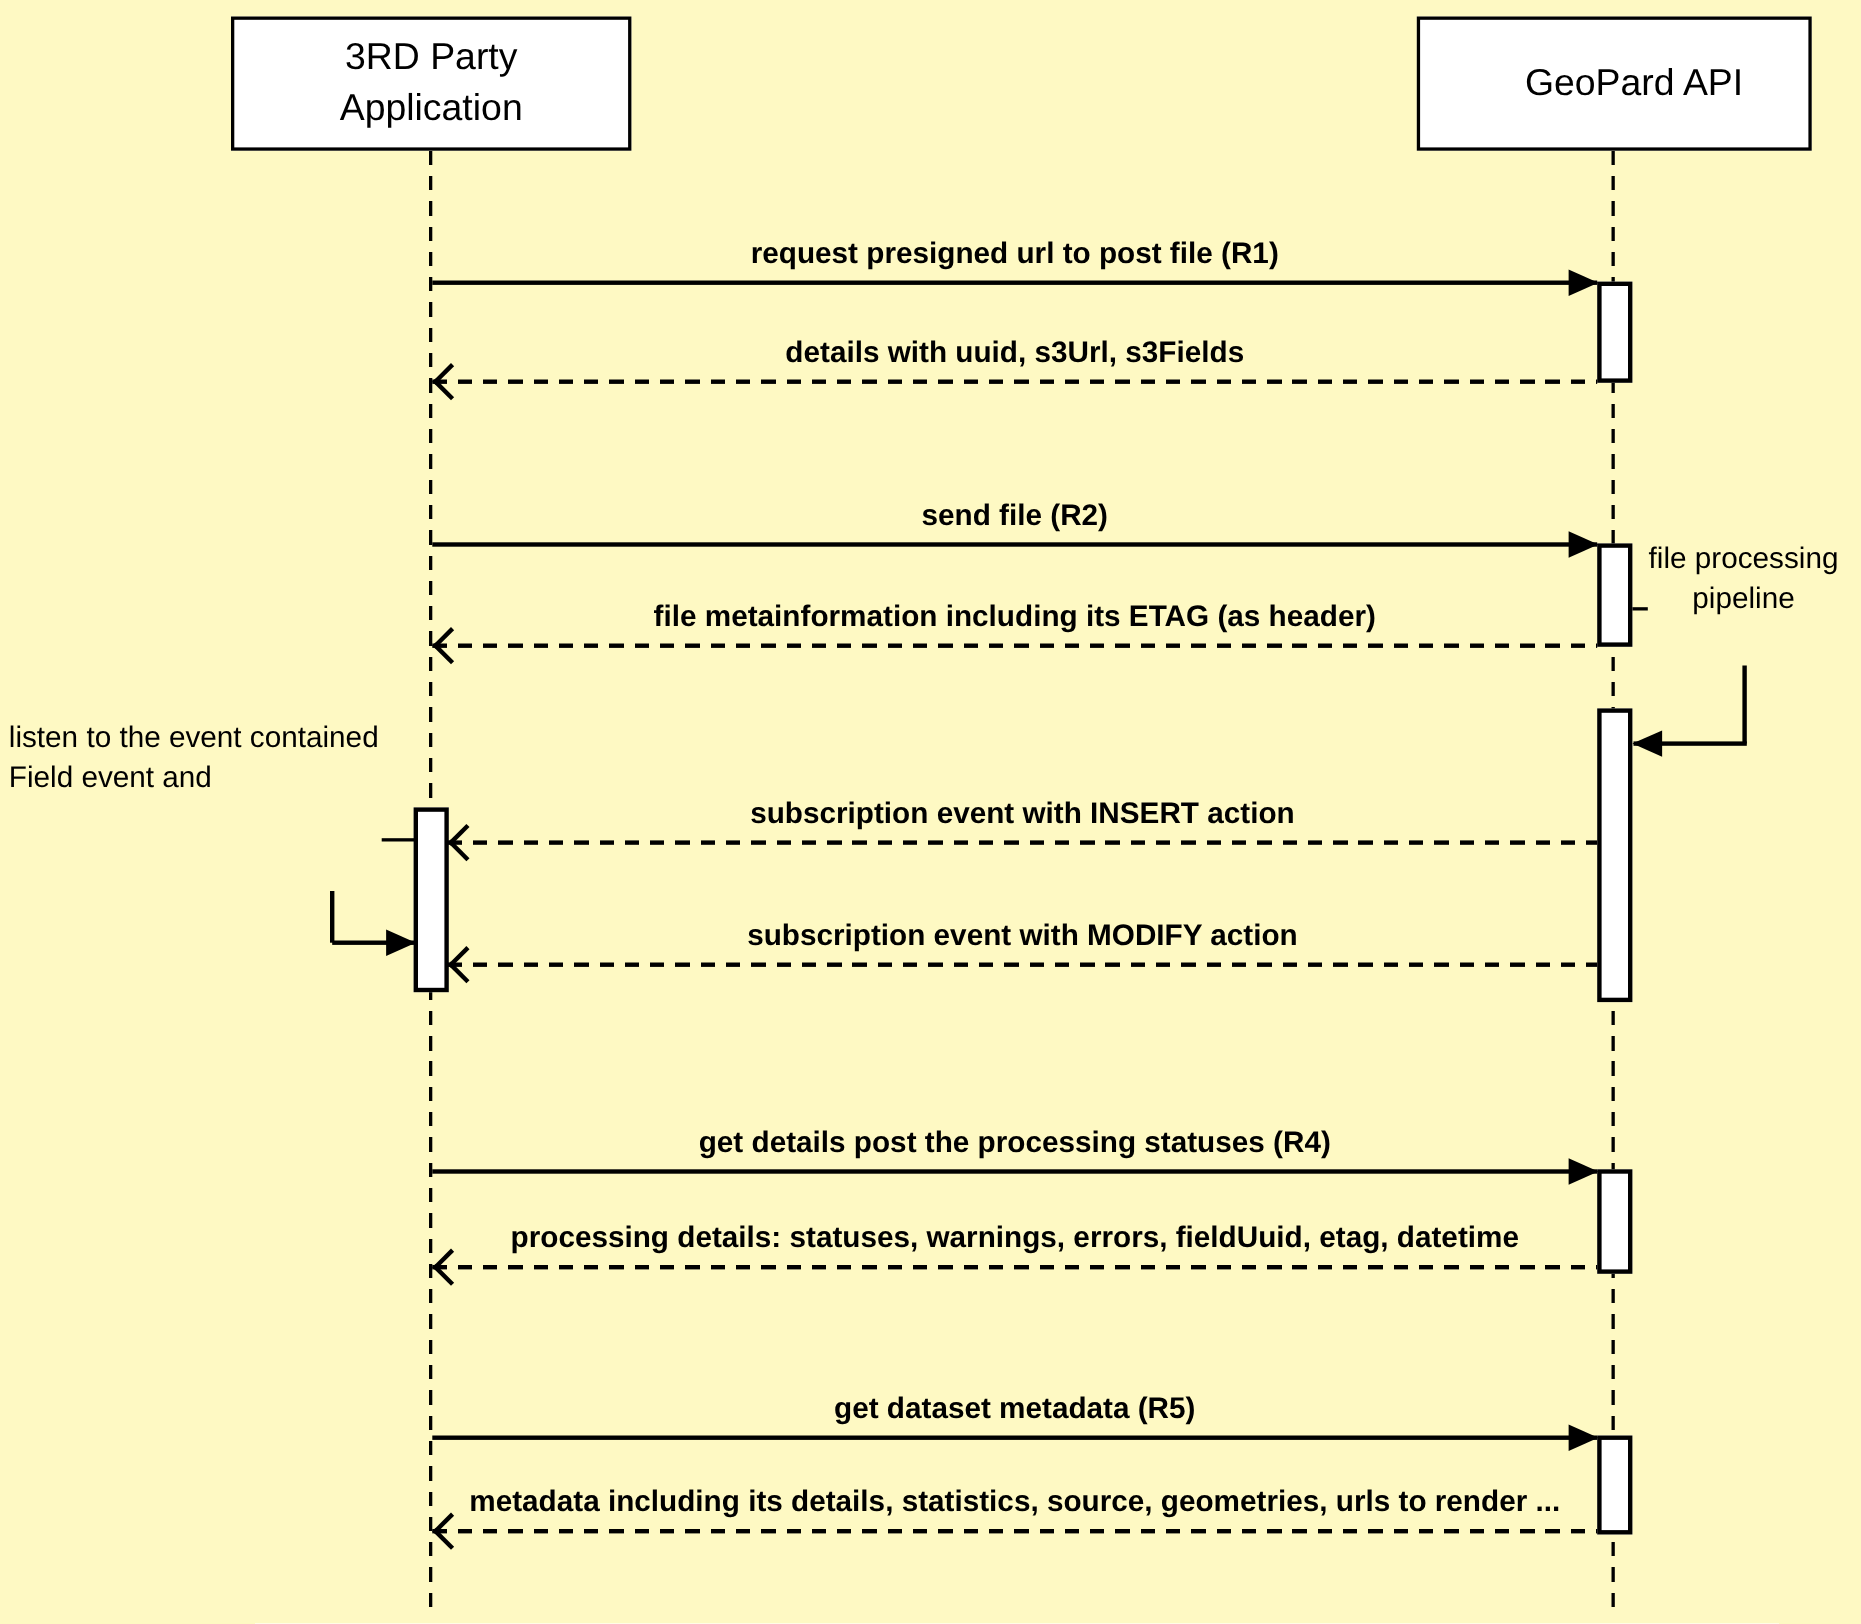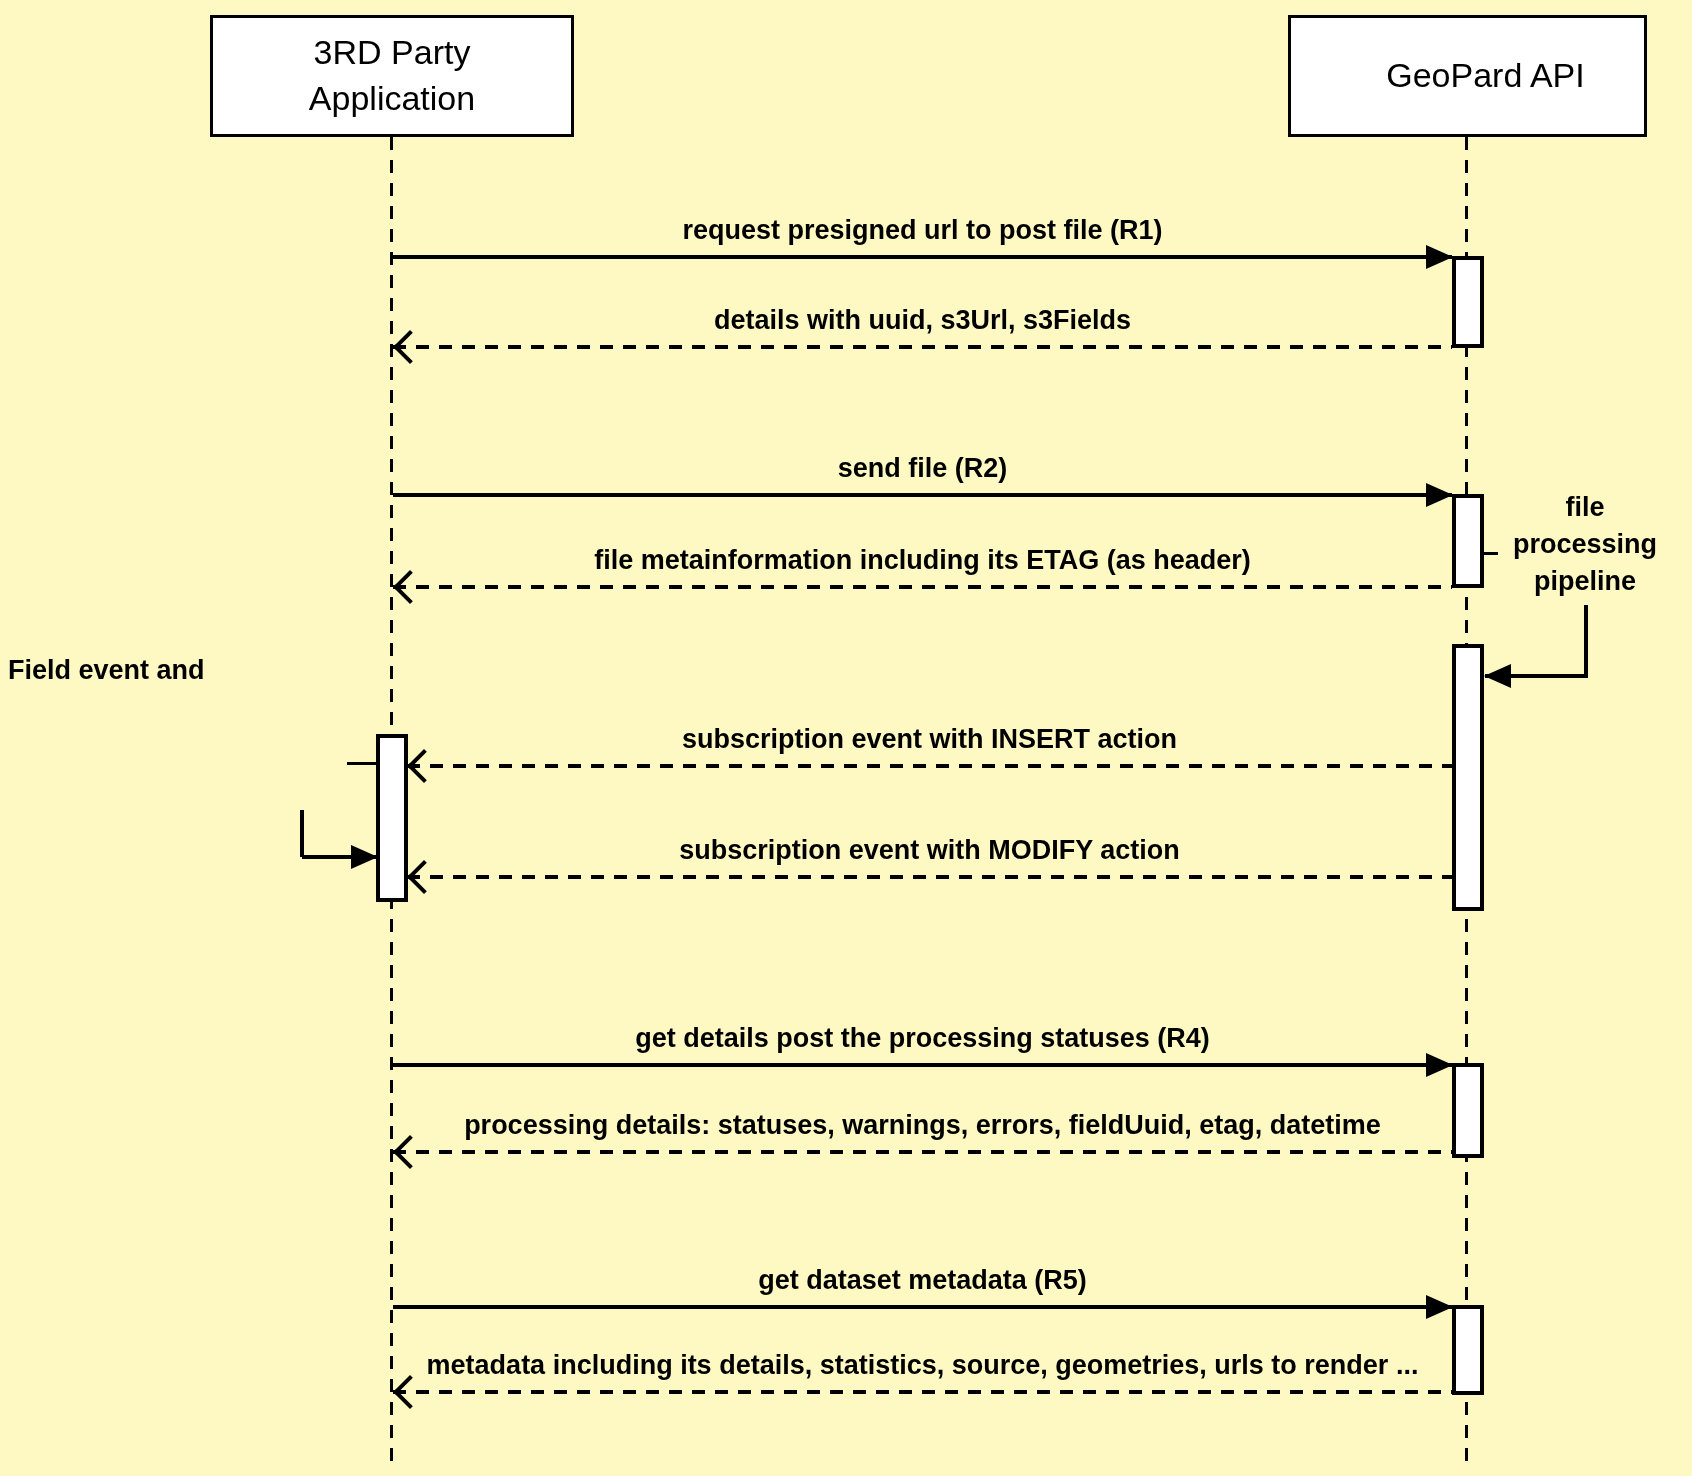--- a/index.html
+++ b/index.html
@@ -98,21 +98,21 @@
   .m3  { left: 393px; width: 1059px; top: 493px; }
   .m4  { left: 393px; width: 1059px; top: 585px; }
   .m5  { left: 407px; width: 1045px; top: 764px; }
   .m6  { left: 407px; width: 1045px; top: 875px; }
   .m7  { left: 393px; width: 1059px; top: 1063px; }
   .m8  { left: 393px; width: 1059px; top: 1150px; }
   .m9  { left: 393px; width: 1059px; top: 1305px; }
   .m10 { left: 393px; width: 1059px; top: 1390px; }
 
   
-  .note { position: absolute; font-size: 27px; z-index: 3; font-weight: bold; }
+  .note { position: absolute; font-size: 27px; z-index: 3; }
   .note-listen { left: 8px; top: 652px; width: 345px; line-height: 36px; text-align: left; }
   .note-pipeline { left: 1490px; top: 489px; width: 190px; line-height: 37px; text-align: center; }
 
   
   .connector-h {
     position: absolute; height: 0; border-top: 3px solid #000; z-index: 3;
   }
   .conn-listen   { left: 347px;  top: 762px; width: 30px; }
   .conn-pipeline { left: 1484px; top: 552px; width: 14px; }
 
@@ -203,20 +203,21 @@
     <span class="arrow-right-filled"></span>
   </div>
 
   <div class="msg m10">
     <div class="label">metadata including its details, statistics, source, geometries, urls to render ...</div>
     <div class="line line-dashed"></div>
     <span class="arrow-left-open"></span>
   </div>
 
   <div class="note note-listen">
+    <div>listen to the event contained</div>
     <div>Field event and</div>
   </div>
   <div class="connector-h conn-listen"></div>
   <div class="elbow-v elbow-listen-v"></div>
   <div class="elbow-h elbow-listen-h">
     <div class="line"></div>
     <span class="arrow-right-filled"></span>
   </div>
 
   <div class="note note-pipeline">

